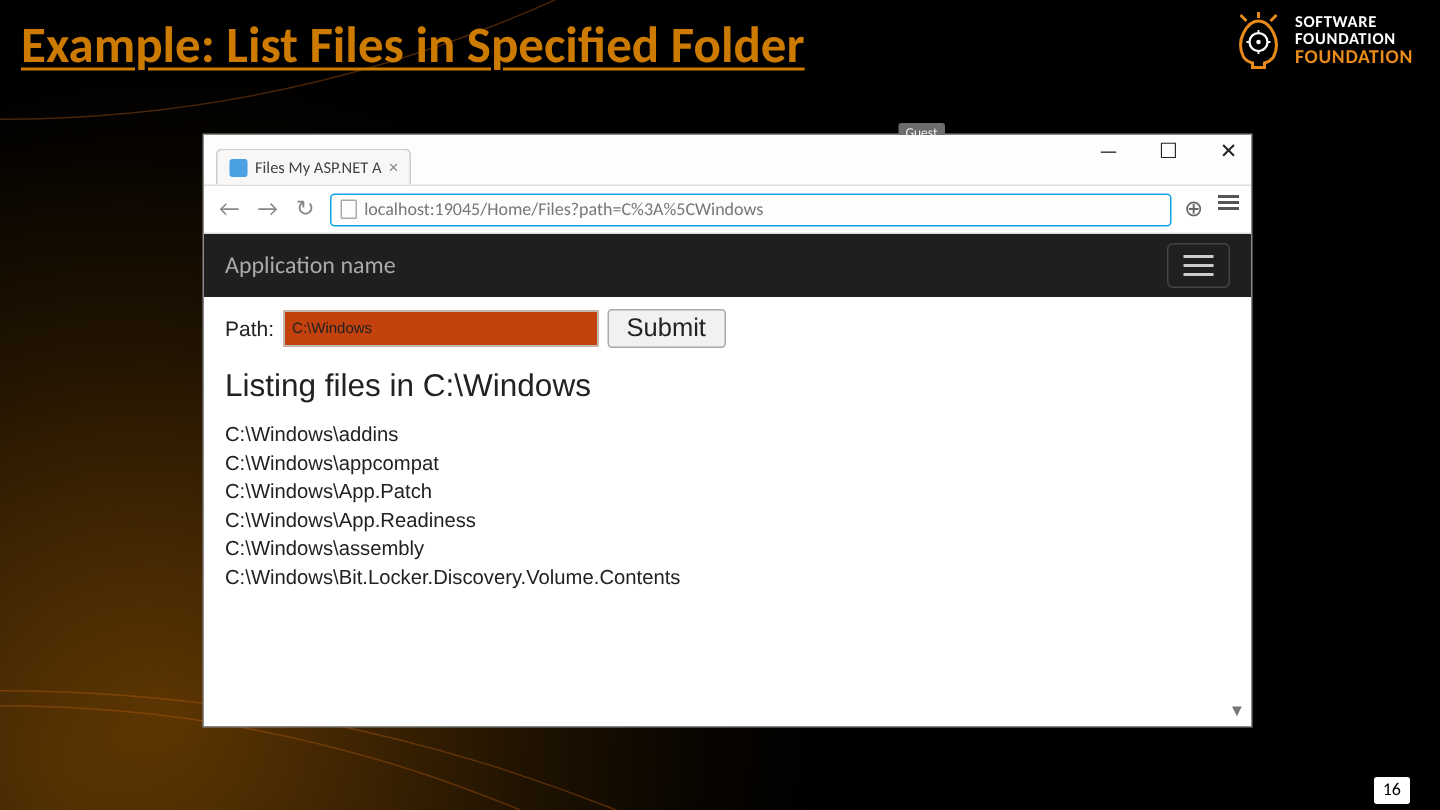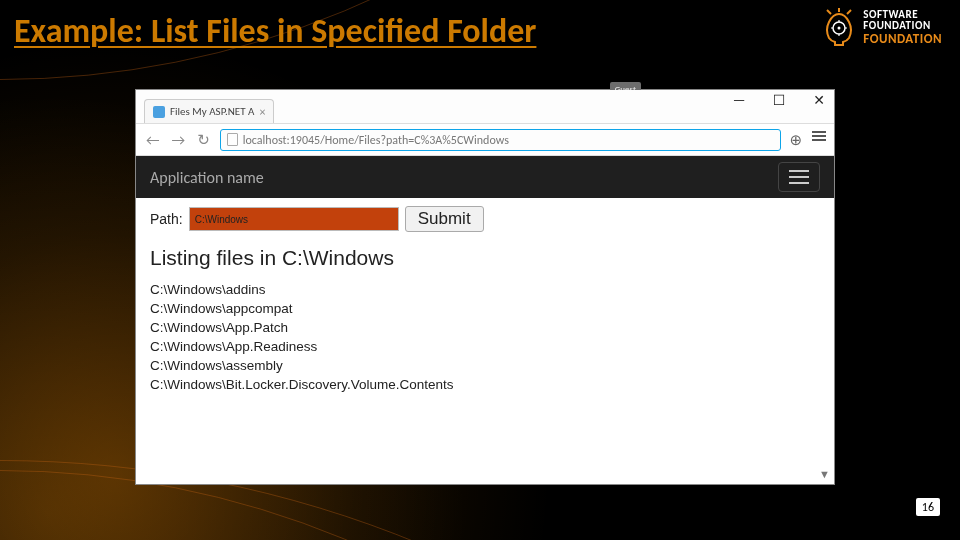--- a/index.html
+++ b/index.html
@@ -45,21 +45,21 @@
     color: #fff;
     font-size: 11px;
     line-height: 1.05;
     font-weight: 700;
     letter-spacing: 0.5px;
   }
   .logo-text .fdn { color: #e88b1a; font-size: 13px; }
 
   .page-number {
     position: absolute;
-    bottom: 24px; right: 20px;
+    bottom: 4px; right: 20px;
     background: #fff;
     color: #000;
     font-size: 12px;
     padding: 2px 6px;
     border-radius: 2px;
   }
 
   .browser {
     position: absolute;
     left: 136px; top: 90px;
@@ -71,21 +71,21 @@
 
   .titlebar {
     height: 34px;
     background: #fdfdfd;
     border-bottom: 1px solid #ddd;
     display: flex; align-items: flex-end;
     position: relative;
   }
   .guest-badge {
     position: absolute;
-    top: -8px; right: 193px;
+    top: -8px; right: 204px;
     background: #6d6d6d;
     color: #eee;
     font-size: 9px;
     padding: 1px 5px;
     border-radius: 2px;
   }
   .win-controls {
     position: absolute;
     top: 2px; right: 6px;
     display: flex; gap: 22px;

